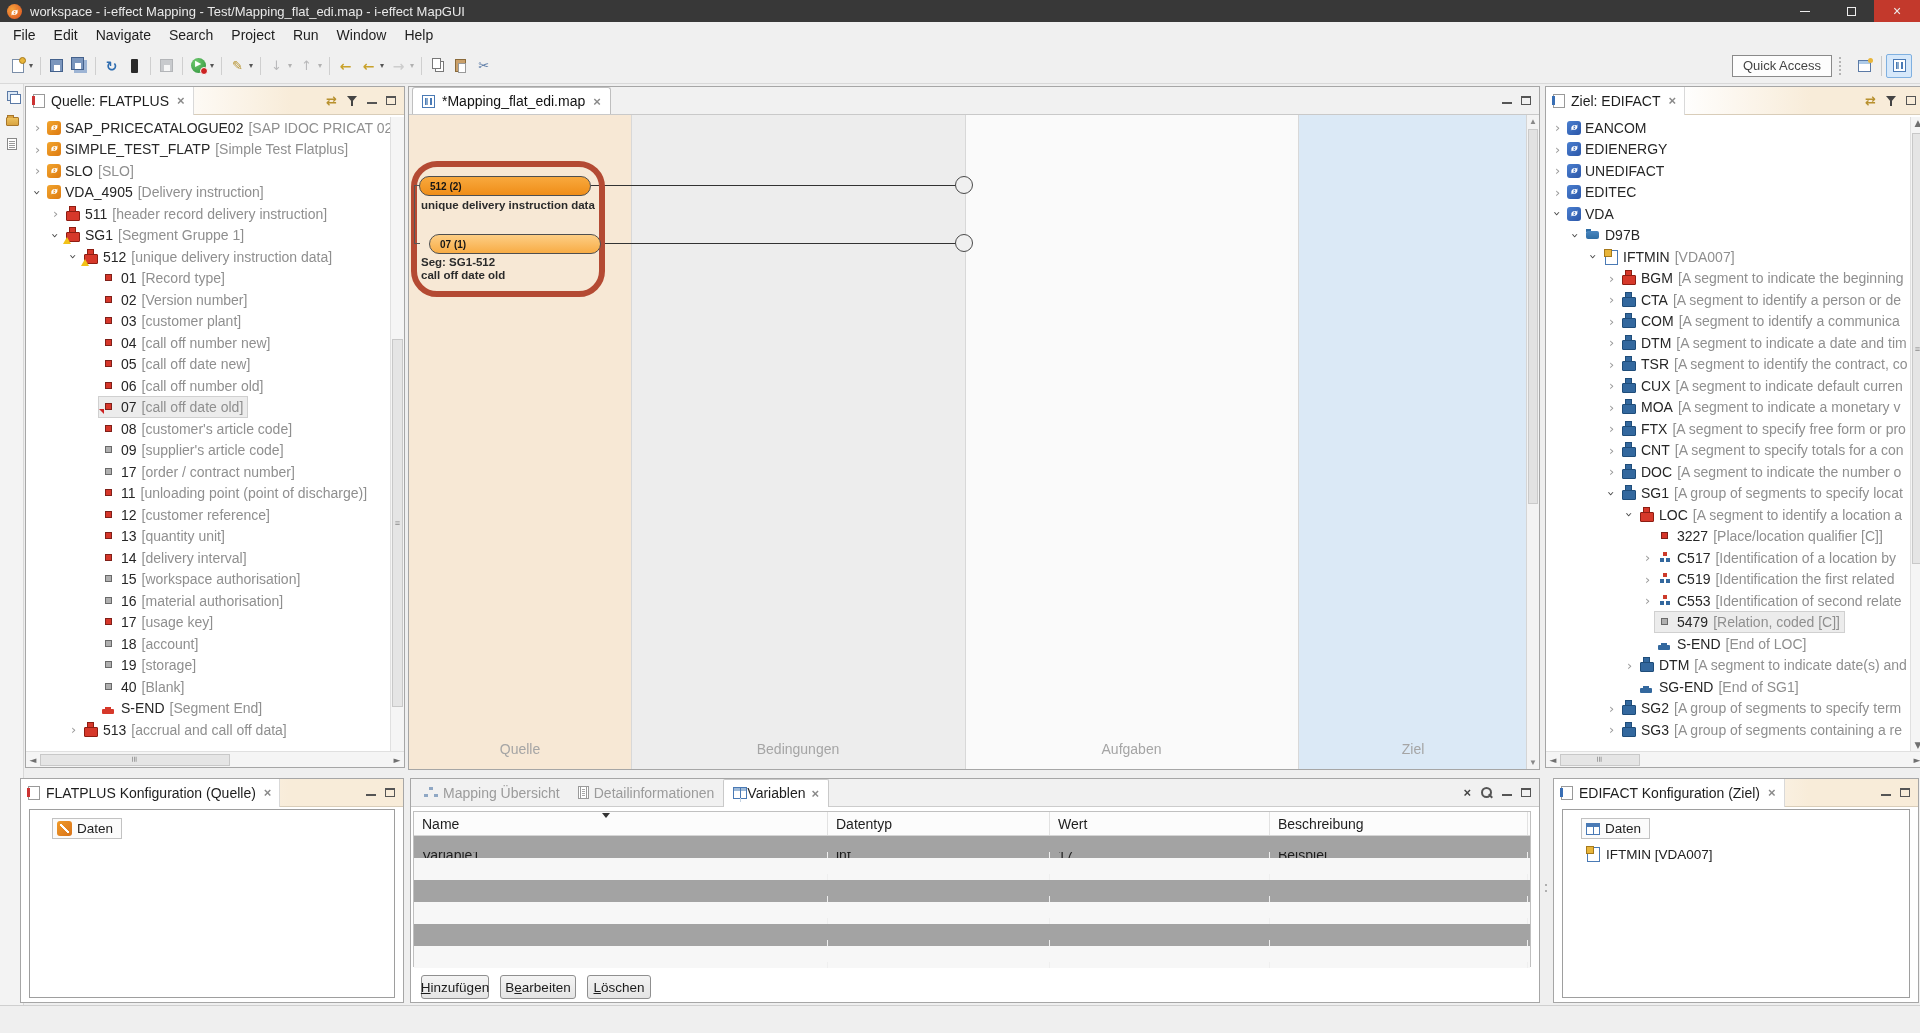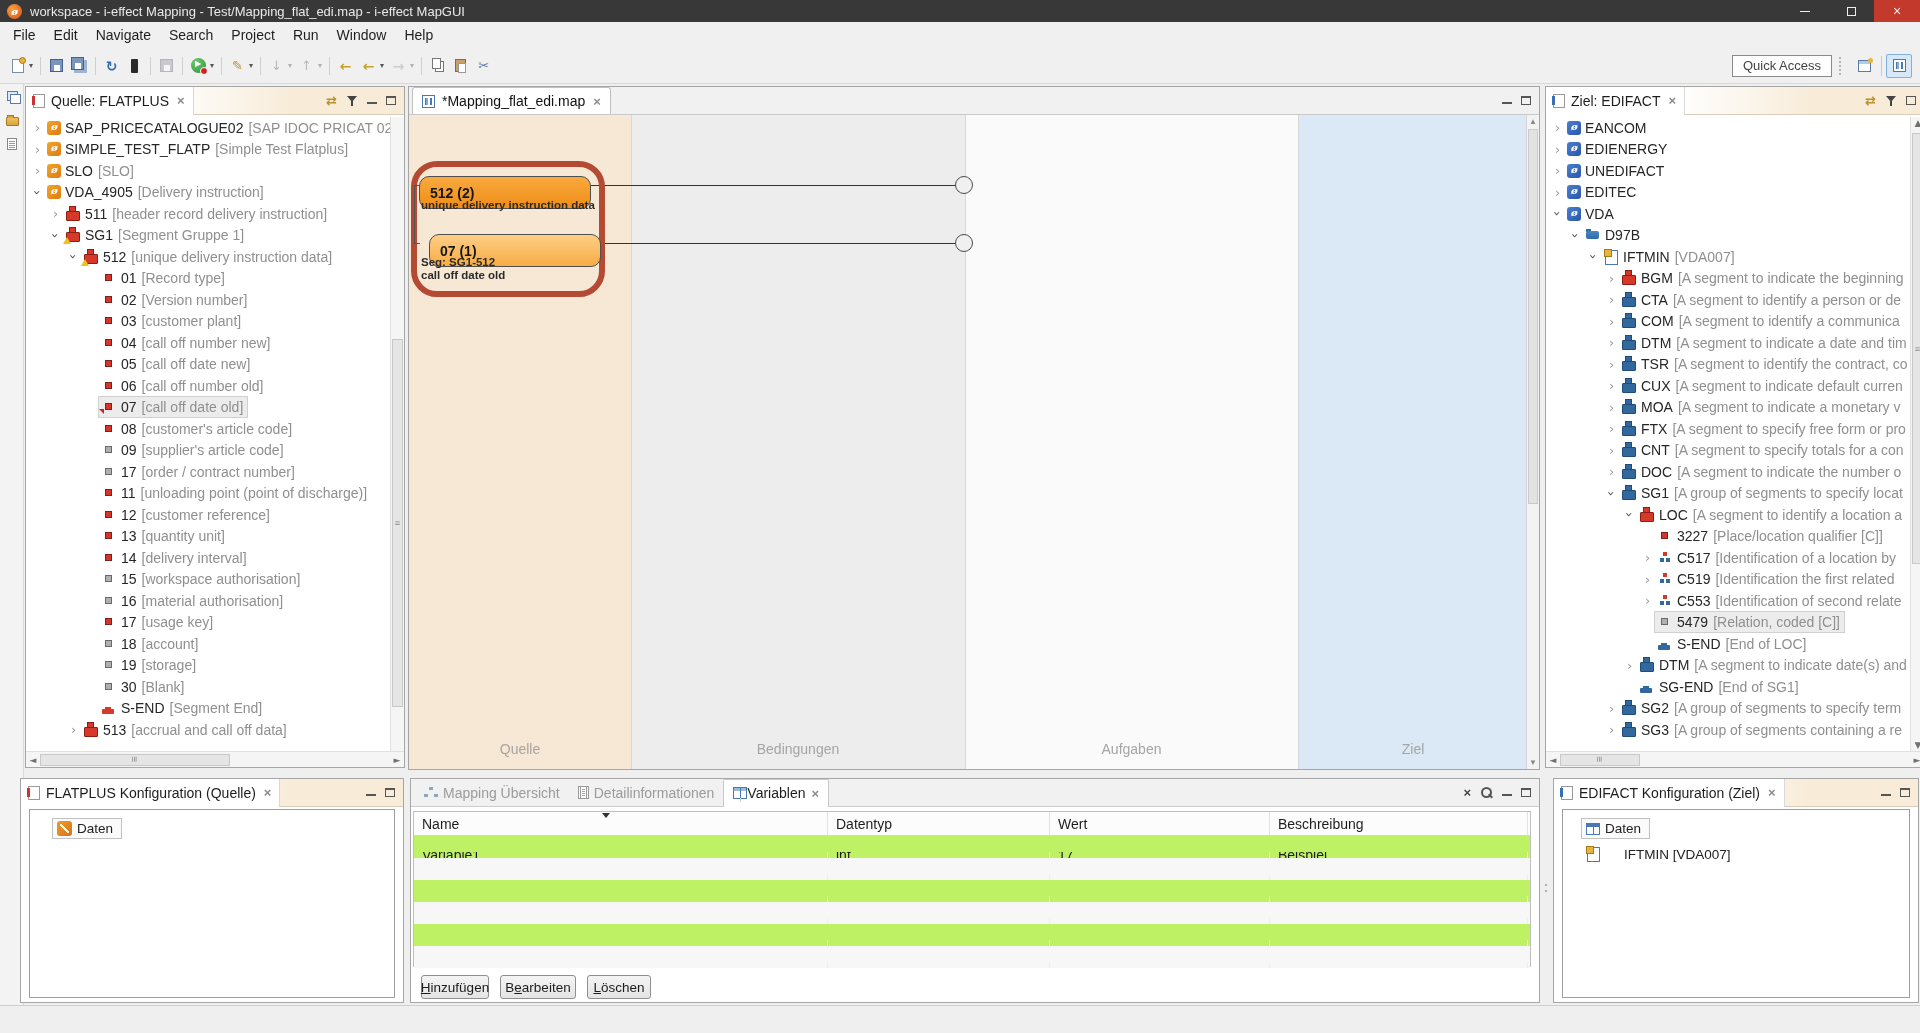--- a/index.html
+++ b/index.html
@@ -137,59 +137,59 @@
   
   #editor { left:408px; top:86px; width:1132px; height:684px; background:#fff; }
   .etabrow { position:absolute; left:0; top:0; right:0; height:28px; background:#f1f1f1; border-bottom:1px solid #c9c9c9; display:flex; align-items:flex-end; }
   .etab { display:flex; align-items:center; height:27px; margin-left:3px; padding:0 9px 0 7px; background:#fff; border:1px solid #bfbfbf; border-bottom:none; border-radius:3px 3px 0 0; }
   .etab .lbl { margin:0 6px; font-size:14px; color:#111; }
   .ecanvas { position:absolute; left:0; top:28px; right:0; bottom:0; background:#fff; overflow:hidden; }
   .col { position:absolute; top:0; bottom:0; }
   .col-label { position:absolute; bottom:12px; width:100%; text-align:center; color:#a5a5a5; font-size:14px; }
   .colsep { position:absolute; top:0; bottom:0; width:1px; background:#d8d8d8; }
   .map-outline { position:absolute; left:2px; top:46px; width:194px; height:136px; border:6px solid #b44a33; border-radius:26px; }
-  .pill { position:absolute; width:172px; height:33px; border:1px solid #4f4f4f; border-radius:10px; display:flex; align-items:center; padding-left:10px; font-size:14px; font-weight:bold; color:#161616; }
+  .pill { position:absolute; width:172px; height:20px; border:1px solid #4f4f4f; border-radius:10px; display:flex; align-items:center; padding-left:10px; font-size:10px; font-weight:bold; color:#161616; }
   .pill1 { left:10px; top:61px; background:linear-gradient(#f8a93e,#ef8d18); }
   .pill2 { left:20px; top:119px; background:linear-gradient(#fdd08b,#f9b35082); background:linear-gradient(#fdce85,#f8ac45); }
   .pill-desc { position:absolute; font-size:11.5px; color:#2b2b2b; white-space:nowrap;font-weight:bold; }
   .connline { position:absolute; height:1px; background:#333; }
   .conncircle { position:absolute; width:18px; height:18px; border-radius:50%; background:#f0f0f0; border:1.5px solid #4a4a4a; }
   .bracket { position:absolute; background:#555; }
   .esb { position:absolute; right:0; top:0; bottom:0; width:13px; background:#f3f3f3; border-left:1px solid #d5d5d5; }
   .esb .up, .esb .dn { position:absolute; left:0; width:12px; text-align:center; color:#888; font-size:8px; }
   .esb .up { top:2px; } .esb .dn { bottom:2px; }
   .esb .th { position:absolute; left:1px; right:1px; top:14px; height:375px; background:#e2e2e2; border:1px solid #cacaca; }
 
   
   .cfgbox { position:absolute; left:8px; right:8px; top:30px; bottom:4px; background:#fff; border:1px solid #9e9e9e; }
   .daten-btn { position:absolute; display:flex; align-items:center; gap:5px; height:21px; padding:0 8px 0 4px; background:#fbfbfb; border:1px solid #c2c2c2; font-size:13.5px; color:#222; }
   .ic-wrench { position:relative; width:15px; height:15px; border-radius:3px; background:linear-gradient(135deg,#f09a28,#d8731a); }
   .ic-wrench::after { content:""; position:absolute; inset:3px; background:linear-gradient(45deg,transparent 42%,#fff 42%,#fff 58%,transparent 58%); }
   .ic-grid { position:relative; width:14px; height:12px; border:1px solid #4a7ab5; background:linear-gradient(#4a7ab5 0 3px, #fff 3px); }
   .ic-grid::after { content:""; position:absolute; left:6px; top:0; bottom:0; width:1px; background:#4a7ab5; }
-  .cfg-item { position:absolute; display:flex; align-items:center; gap:23px; font-size:13.5px; color:#222; }
+  .cfg-item { position:absolute; display:flex; align-items:center; gap:5px; font-size:13.5px; color:#222; }
 
   
   .btab { display:flex; align-items:center; height:28px; padding:0 9px; font-size:14px; color:#9b9b9b; }
   .btab.active { background:#fff; border:1px solid #c9c9c9; border-bottom:none; color:#1d1d1d; border-radius:2px 2px 0 0; }
   .ic-org { position:relative; width:14px; height:13px; }
   .ic-org::before { content:""; position:absolute; left:5px; top:1px; width:4px; height:3px; background:#8fa7c4; box-shadow:-5px 7px 0 #8fa7c4, 5px 7px 0 #8fa7c4; }
   .ic-docg { width:11px; height:13px; background:#fff; border:1px solid #9a9a9a; padding:2px 1px; }
   .ic-docg i { display:block; height:1px; background:#a8a8a8; margin-bottom:1px; }
   .ic-table { position:relative; width:14px; height:12px; border:1px solid #4a7ab5; background:linear-gradient(#9db9d8 0 3px, #fff 3px); }
   .ic-table::after { content:""; position:absolute; left:6px; top:0; bottom:0; width:1px; background:#4a7ab5; box-shadow:0 4px 0 #c6d4e4; }
   .ic-docflat { width:12px; height:14px; background:#fff; border:1px solid #999; padding:2px 1px; position:relative; }
   .ic-docflat i { display:block; height:1px; margin-bottom:1px; }
   .ic-docflat.flat i { background:#d4502e; }
   .ic-docflat.edi i { background:#3a6fb5; }
   .ic-docflat::after { content:""; position:absolute; left:-2px; top:1px; width:3px; height:9px; background:var(--bar,#c33); }
   .ic-docflat.edi::after { background:#3a6fb5; }
 
   
-  #var-table { position:absolute; left:2px; top:32px; width:1118px; height:156px; border:1px solid #c0c0c0; background:#bef264; font-size:14px; }
+  #var-table { position:absolute; left:2px; top:32px; width:1118px; height:156px; border:1px solid #c0c0c0; background:#a3a3a3; font-size:14px; }
   .thead { display:flex; height:24px; border-bottom:1px solid #d5d5d5; background:#fcfcfc; }
   .th { display:flex; align-items:center; padding-left:8px; border-right:1px solid #e2e2e2; color:#1d1d1d; }
   .trr { display:flex; height:22px; }
   .trr:nth-child(even) { background:#f7f7f7; }
   .tdd { display:flex; align-items:center; padding-left:8px; border-right:1px solid #efefef; color:#1d1d1d; overflow:hidden;margin-top:16px; }
   .sortmark { position:absolute; left:188px; top:1px; width:0; height:0; border-left:4px solid transparent; border-right:4px solid transparent; border-top:5px solid #333; }
   .pushbtn { position:absolute; height:24px; background:linear-gradient(#f4f4f4,#e4e4e4); border:1px solid #8f8f8f; border-radius:3px; font-size:13.5px; color:#1c1c1c; display:flex; align-items:center; justify-content:center; }
   .pushbtn .k { text-decoration:underline; }
 
   .statusbar { position:absolute; left:0; top:1005px; width:1920px; height:28px; background:#efefef; border-top:1px solid #cfcfcf; }
@@ -612,21 +612,21 @@
             <span class="tic ic-field gray"></span>
             <span class="tn">19</span>
             <span class="td">[storage]</span>
           </span>
         </div>
         <div class="trow">
           <span class="tsp" style="width: 58px;"></span>
           <span class="ar"></span>
           <span class="rbody">
             <span class="tic ic-field gray"></span>
-            <span class="tn">30</span>
+            <span class="tn">40</span>
             <span class="td">[Blank]</span>
           </span>
         </div>
         <div class="trow">
           <span class="tsp" style="width: 58px;"></span>
           <span class="ar"></span>
           <span class="rbody">
             <span class="tic ic-end red"></span>
             <span class="tn">S-END</span>
             <span class="td">[Segment End]</span>

